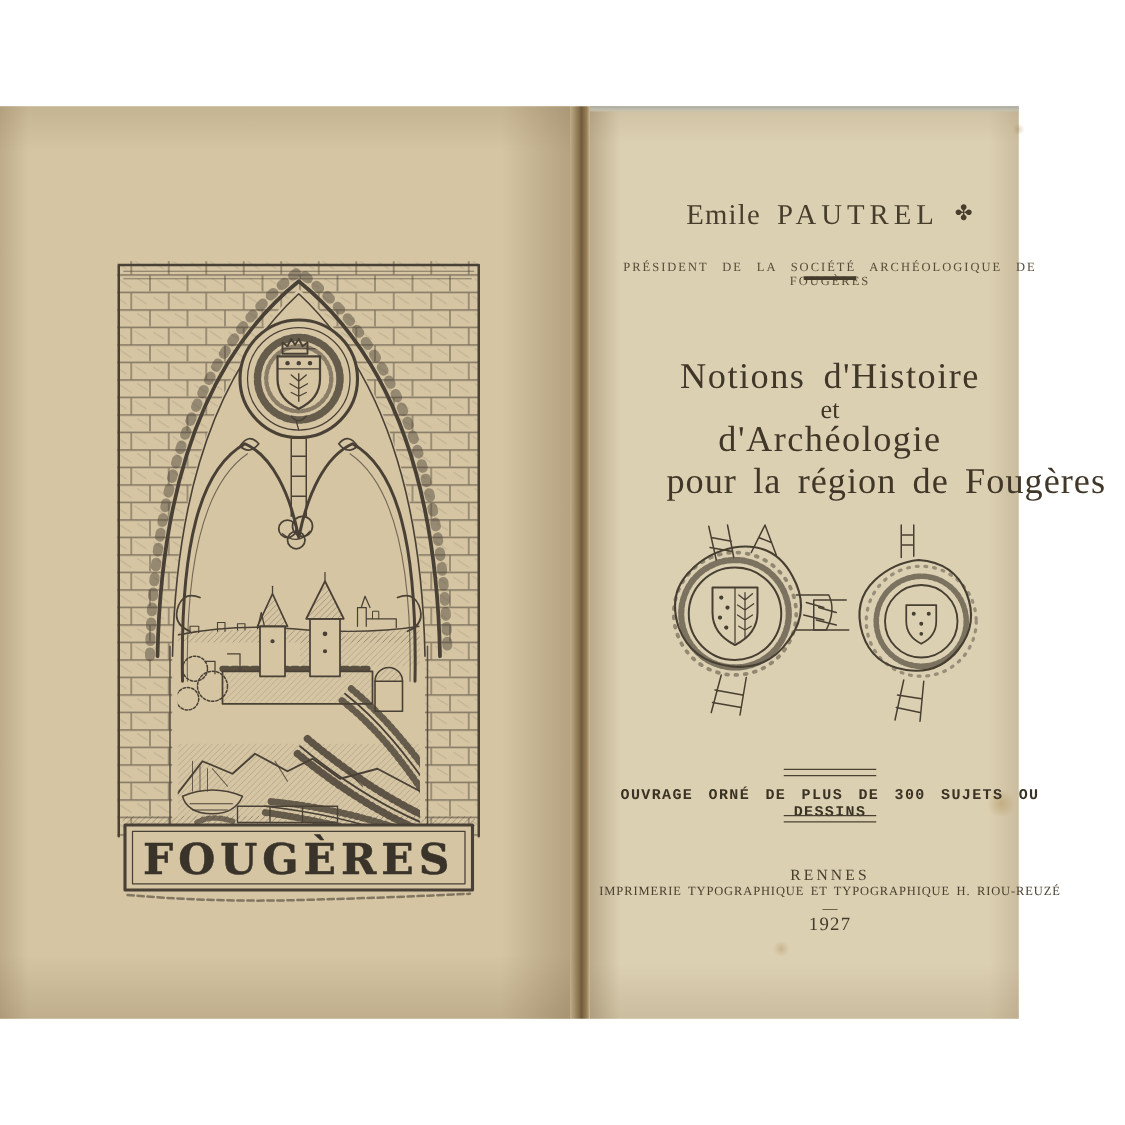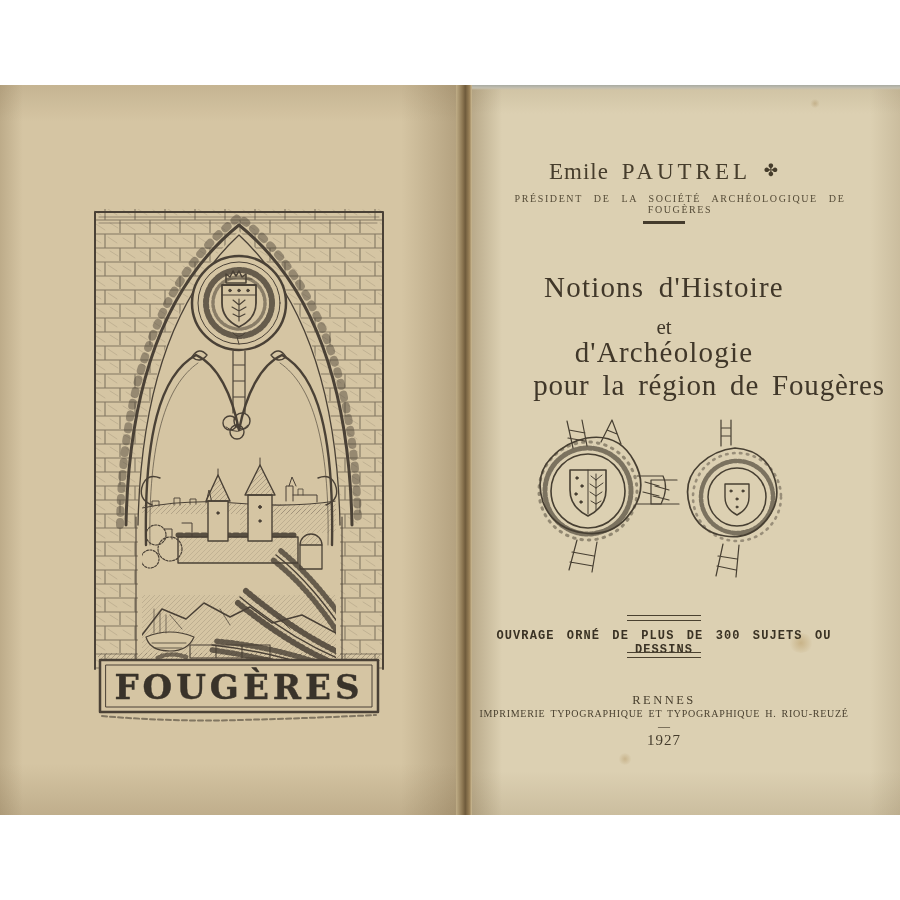--- a/index.html
+++ b/index.html
@@ -7,43 +7,43 @@
          font-family:"Liberation Serif",serif;color:#3f382b;}
   .book{position:absolute;left:0;top:85px;width:900px;height:730px;}
   .page{position:absolute;top:0;height:730px;}
   .page-left{left:0;width:456px;
     background:
       linear-gradient(180deg, rgba(115,92,58,.16), rgba(0,0,0,0) 5%, rgba(0,0,0,0) 93%, rgba(115,92,58,.22)),
       linear-gradient(90deg, rgba(105,82,48,.22), rgba(0,0,0,0) 5%, rgba(0,0,0,0) 88%, rgba(105,82,48,.30)),
       #d5c5a3; text-align: center;}
   .gutter{position:absolute;left:456px;top:0;width:16px;height:730px;
     background:linear-gradient(90deg,#c0ae87,#8a7450 42%,#6f5b3c 58%,#9a8158 84%,#cdbc96);}
-  .page-right{left:472px;width:428px;
+  .page-right{left:472px;width:343px;
     background:
       linear-gradient(180deg, rgba(125,105,70,.14), rgba(0,0,0,0) 4%, rgba(0,0,0,0) 94%, rgba(125,105,70,.18)),
       linear-gradient(90deg, rgba(112,90,55,.32), rgba(0,0,0,0) 7%, rgba(0,0,0,0) 93%, rgba(112,90,55,.16)),
       #dcd0b2;}
   .page-right .top-edge{position:absolute;left:0;top:0;width:100%;height:5px;
     background:linear-gradient(180deg,#a8aaa2,#c4c0b0 60%, rgba(0,0,0,0));}
   .stain{position:absolute;border-radius:50%;pointer-events:none;}
   .stain.s1{left:316px;top:548px;width:26px;height:20px;background:radial-gradient(circle,rgba(156,114,40,.30),rgba(0,0,0,0) 70%);}
   .stain.s2{left:146px;top:668px;width:14px;height:12px;background:radial-gradient(circle,rgba(150,110,45,.28),rgba(0,0,0,0) 70%);}
   .stain.s3{left:338px;top:14px;width:10px;height:9px;background:radial-gradient(circle,rgba(140,100,40,.25),rgba(0,0,0,0) 70%);}
 
   .engraving{position:absolute;left:90px;top:120px;width:298px;height:535px;}
 
   .rp-col{position:absolute;left:0;top:0;width:384px;height:730px;}
   .rp-col > div{position:absolute;left:0;width:100%;text-align:center;}
 
   .author-line{top:74px;font-size:23px;letter-spacing:1px;color:#463d2c;}
   .author-line .last{letter-spacing:4px;margin-left:6px;}
   .author-line .mark{font-family:"DejaVu Sans",sans-serif;font-size:17px;vertical-align:3px;margin-left:6px;}
-  .author-role{top:108px;font-size:10px;letter-spacing:1.6px;word-spacing:7px;color:#564c38;padding-left:16px;}
+  .author-role{top:124px;font-size:10px;letter-spacing:1.6px;word-spacing:7px;color:#564c38;}
   .rule-s{top:136px;left:171px !important;width:42px !important;height:3px;background:#443b2c;}
-  .title-1{top:186px;font-size:29px;letter-spacing:1.2px;word-spacing:6px;color:#403729;}
+  .title-1{top:200px;font-size:29px;letter-spacing:1.2px;word-spacing:6px;color:#403729;}
   .title-2{top:230px;font-size:21px;color:#403729;}
   .title-3{top:251px;font-size:29px;letter-spacing:1.2px;color:#403729;}
   .title-4{top:284px;font-size:29px;letter-spacing:.8px;word-spacing:5px;color:#403729;margin-left:45px;}
   .seals{position:absolute;left:43px;top:333px;width:290px;height:162px;}
   .seal-caption{top:474px;font-size:11.5px;letter-spacing:.4px;color:#4a4130;}
   .dbl-rule{left:155px !important;width:74px !important;height:4px;
     border-top:1px solid #4a4130;border-bottom:1px solid #4a4130;}
   .dr1{top:530px;} .dr2{top:567px;}
   .ouvrage{top:544px;font-family:Liberation Mono, monospace;font-weight:bold;font-size:12px;
     letter-spacing:1.1px;word-spacing:4px;color:#3a3224;}

